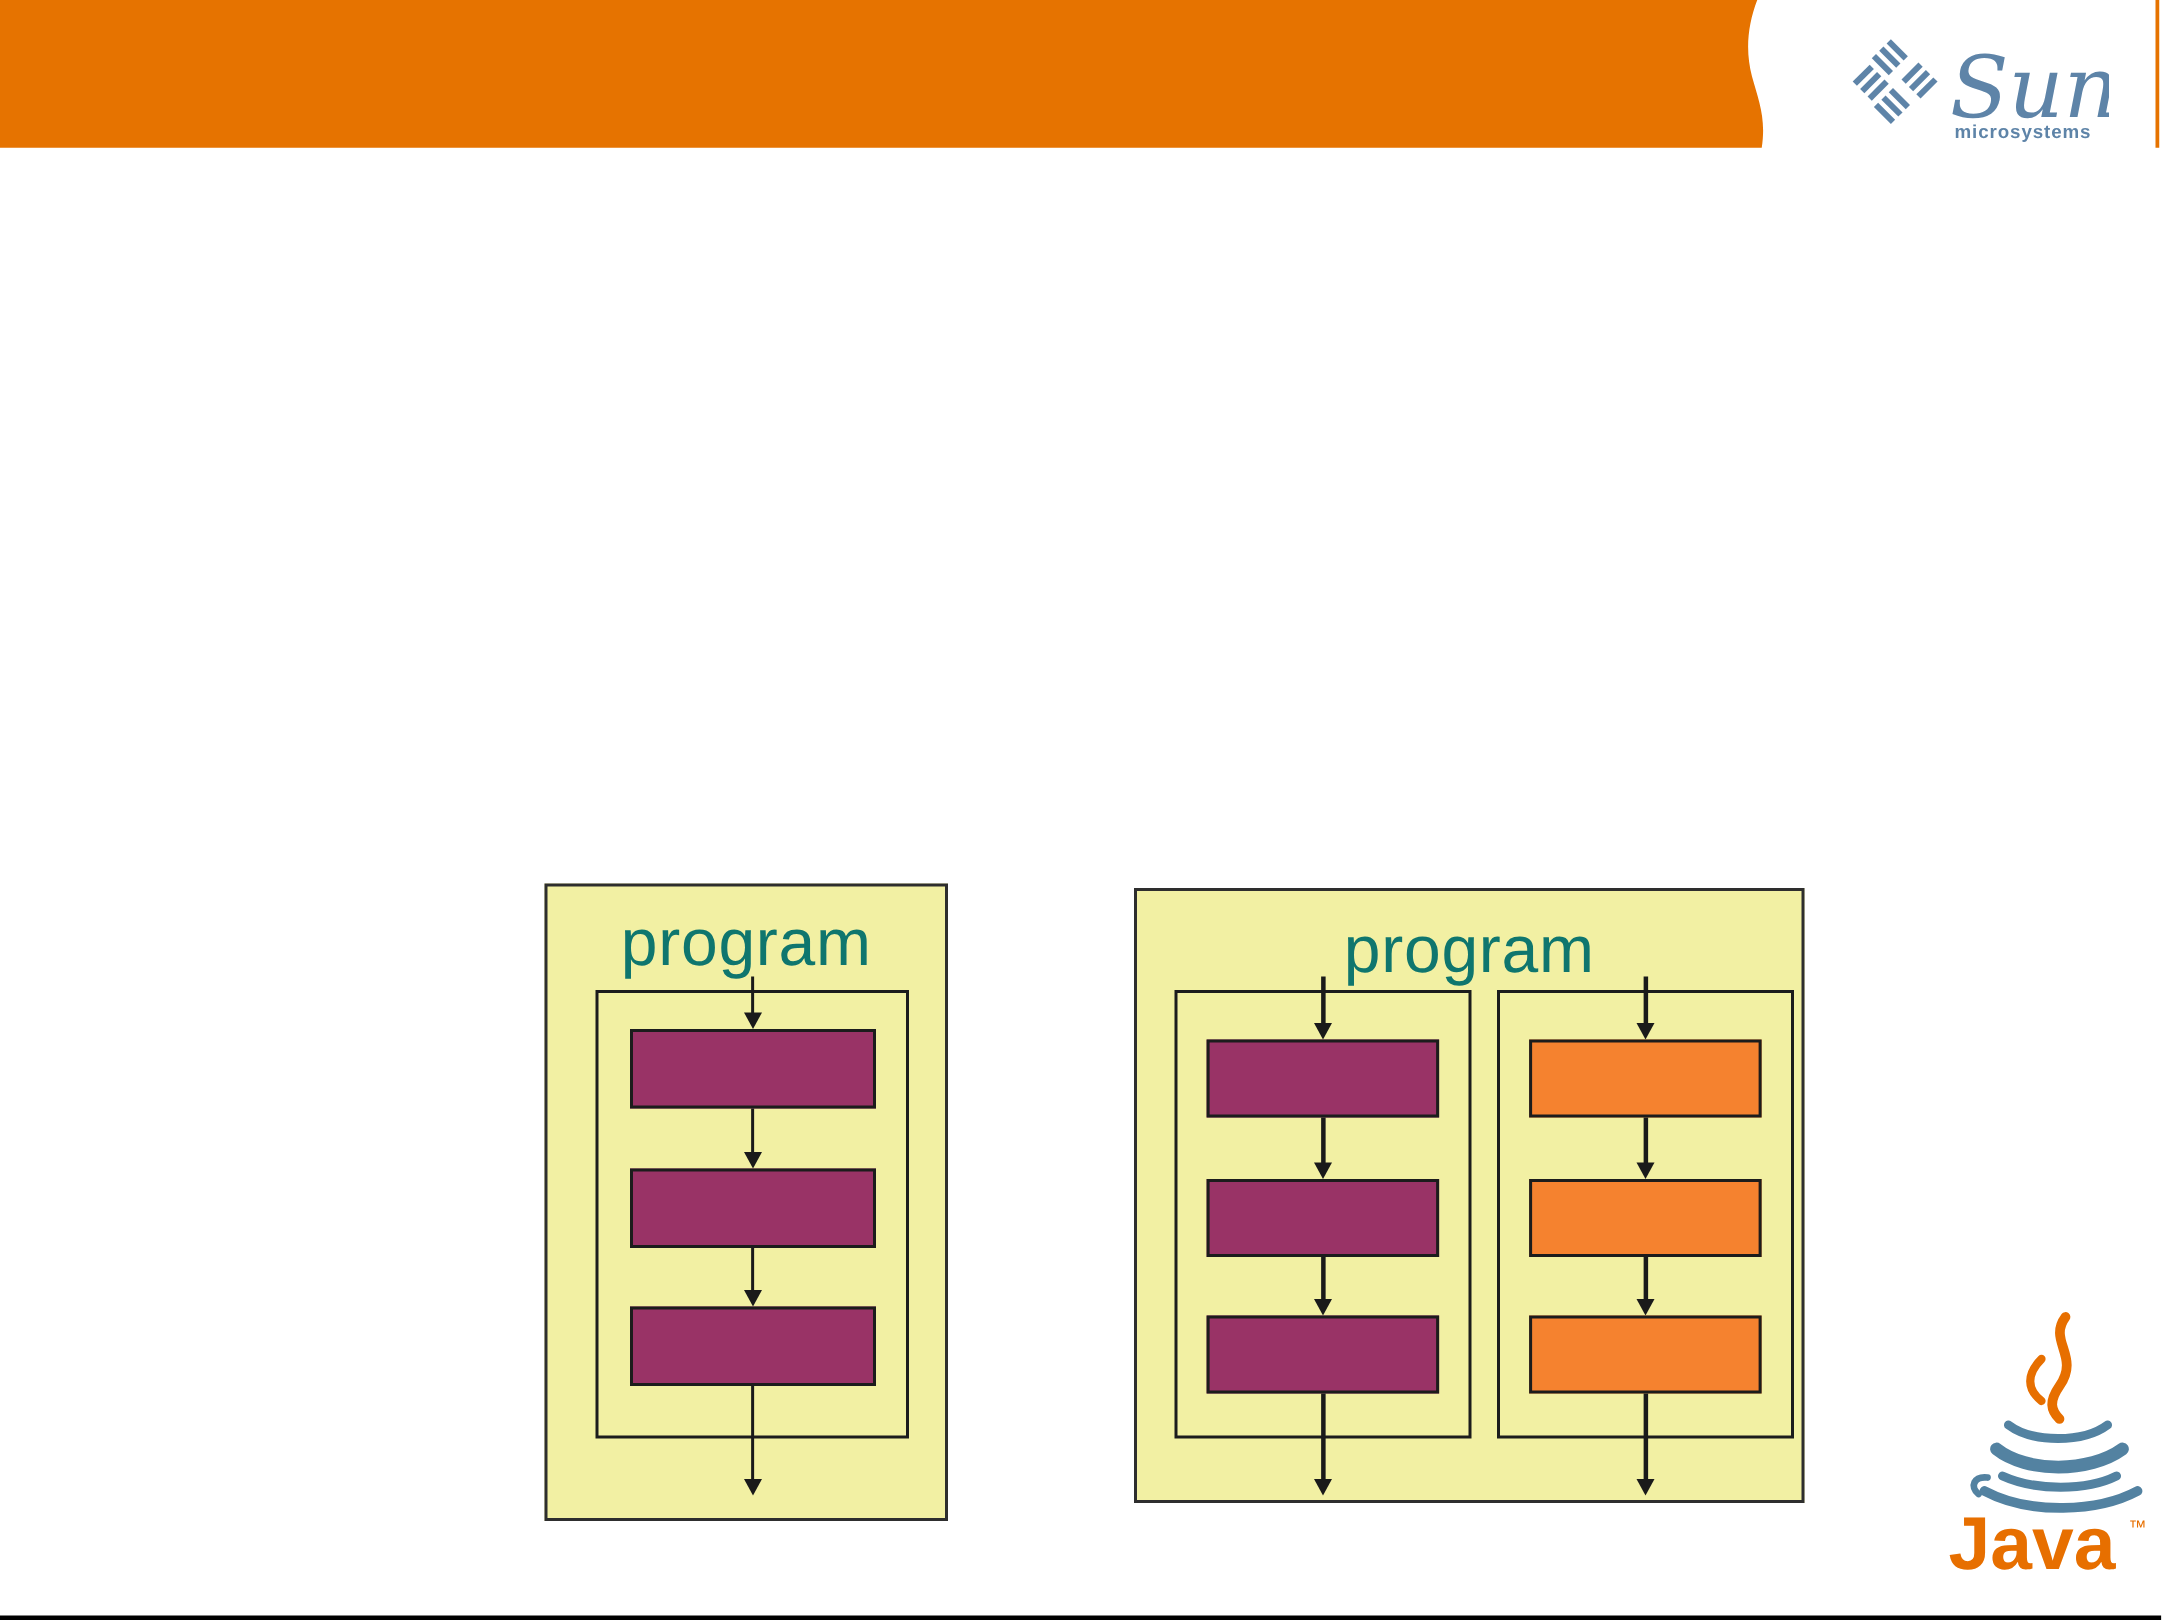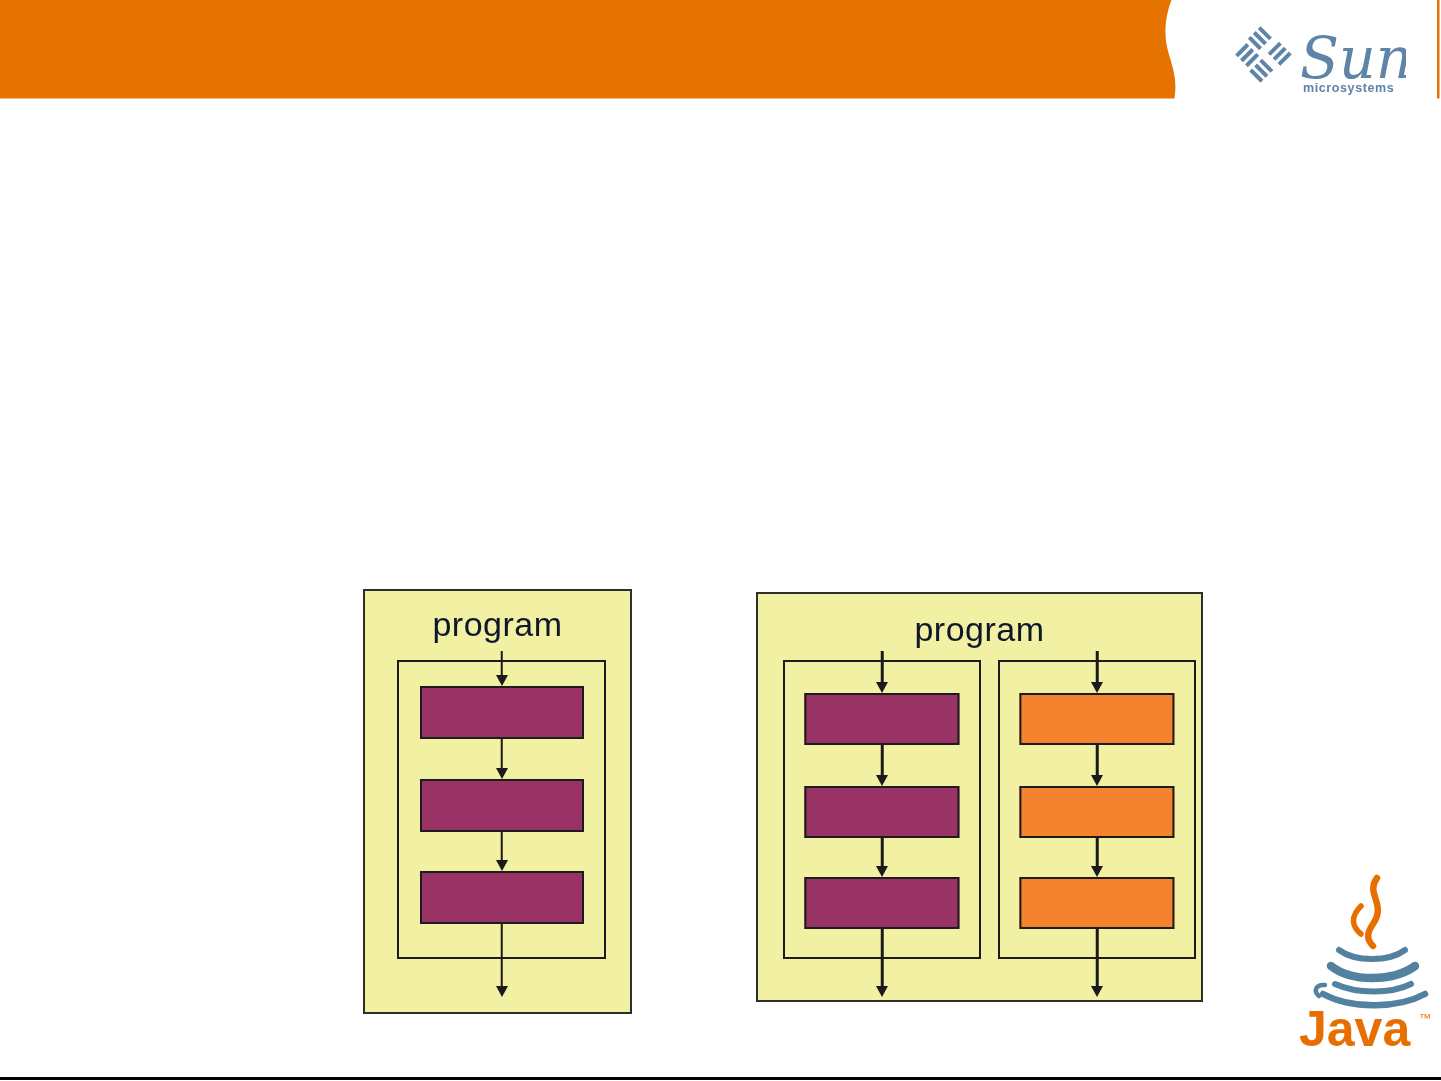--- a/index.html
+++ b/index.html
@@ -6,21 +6,21 @@
   #stage{
     position:relative;width:1441px;height:1081px;background:#ffffff;
     overflow:hidden;font-family:"Liberation Sans",sans-serif;
   }
   #header-svg{position:absolute;left:0;top:0;display:block;}
   #sun-logo{position:absolute;left:1226px;top:16px;display:block;}
   #java-logo{position:absolute;left:1293px;top:872px;display:block;}
   .panel{position:absolute;border:2px solid #2e2e2e;box-sizing:border-box;}
   .panel-title{
     position:absolute;left:0;right:0;text-align:center;
-    font-size:34px;line-height:1;color:#0f172a;letter-spacing:.5px;
+    font-size:44px;line-height:1;color:#0f766e;letter-spacing:.5px;
   }
   .thread-box{position:absolute;border:2px solid #1c1c1c;box-sizing:border-box;}
   .task-block{
     position:absolute;left:50%;transform:translateX(-50%);
     width:80%;border:2px solid #1c1c1c;box-sizing:border-box;
   }
   .arrow{position:absolute;width:14px;transform:translateX(-50%);}
   .arrow-stem{
     position:absolute;left:50%;transform:translateX(-50%);
     top:0;bottom:9px;width:2.5px;

